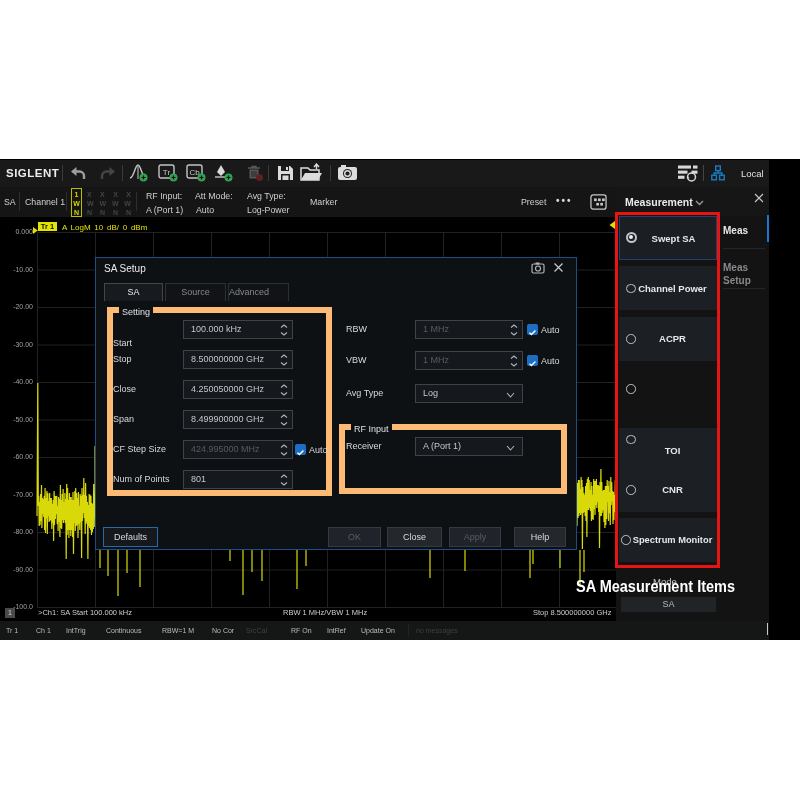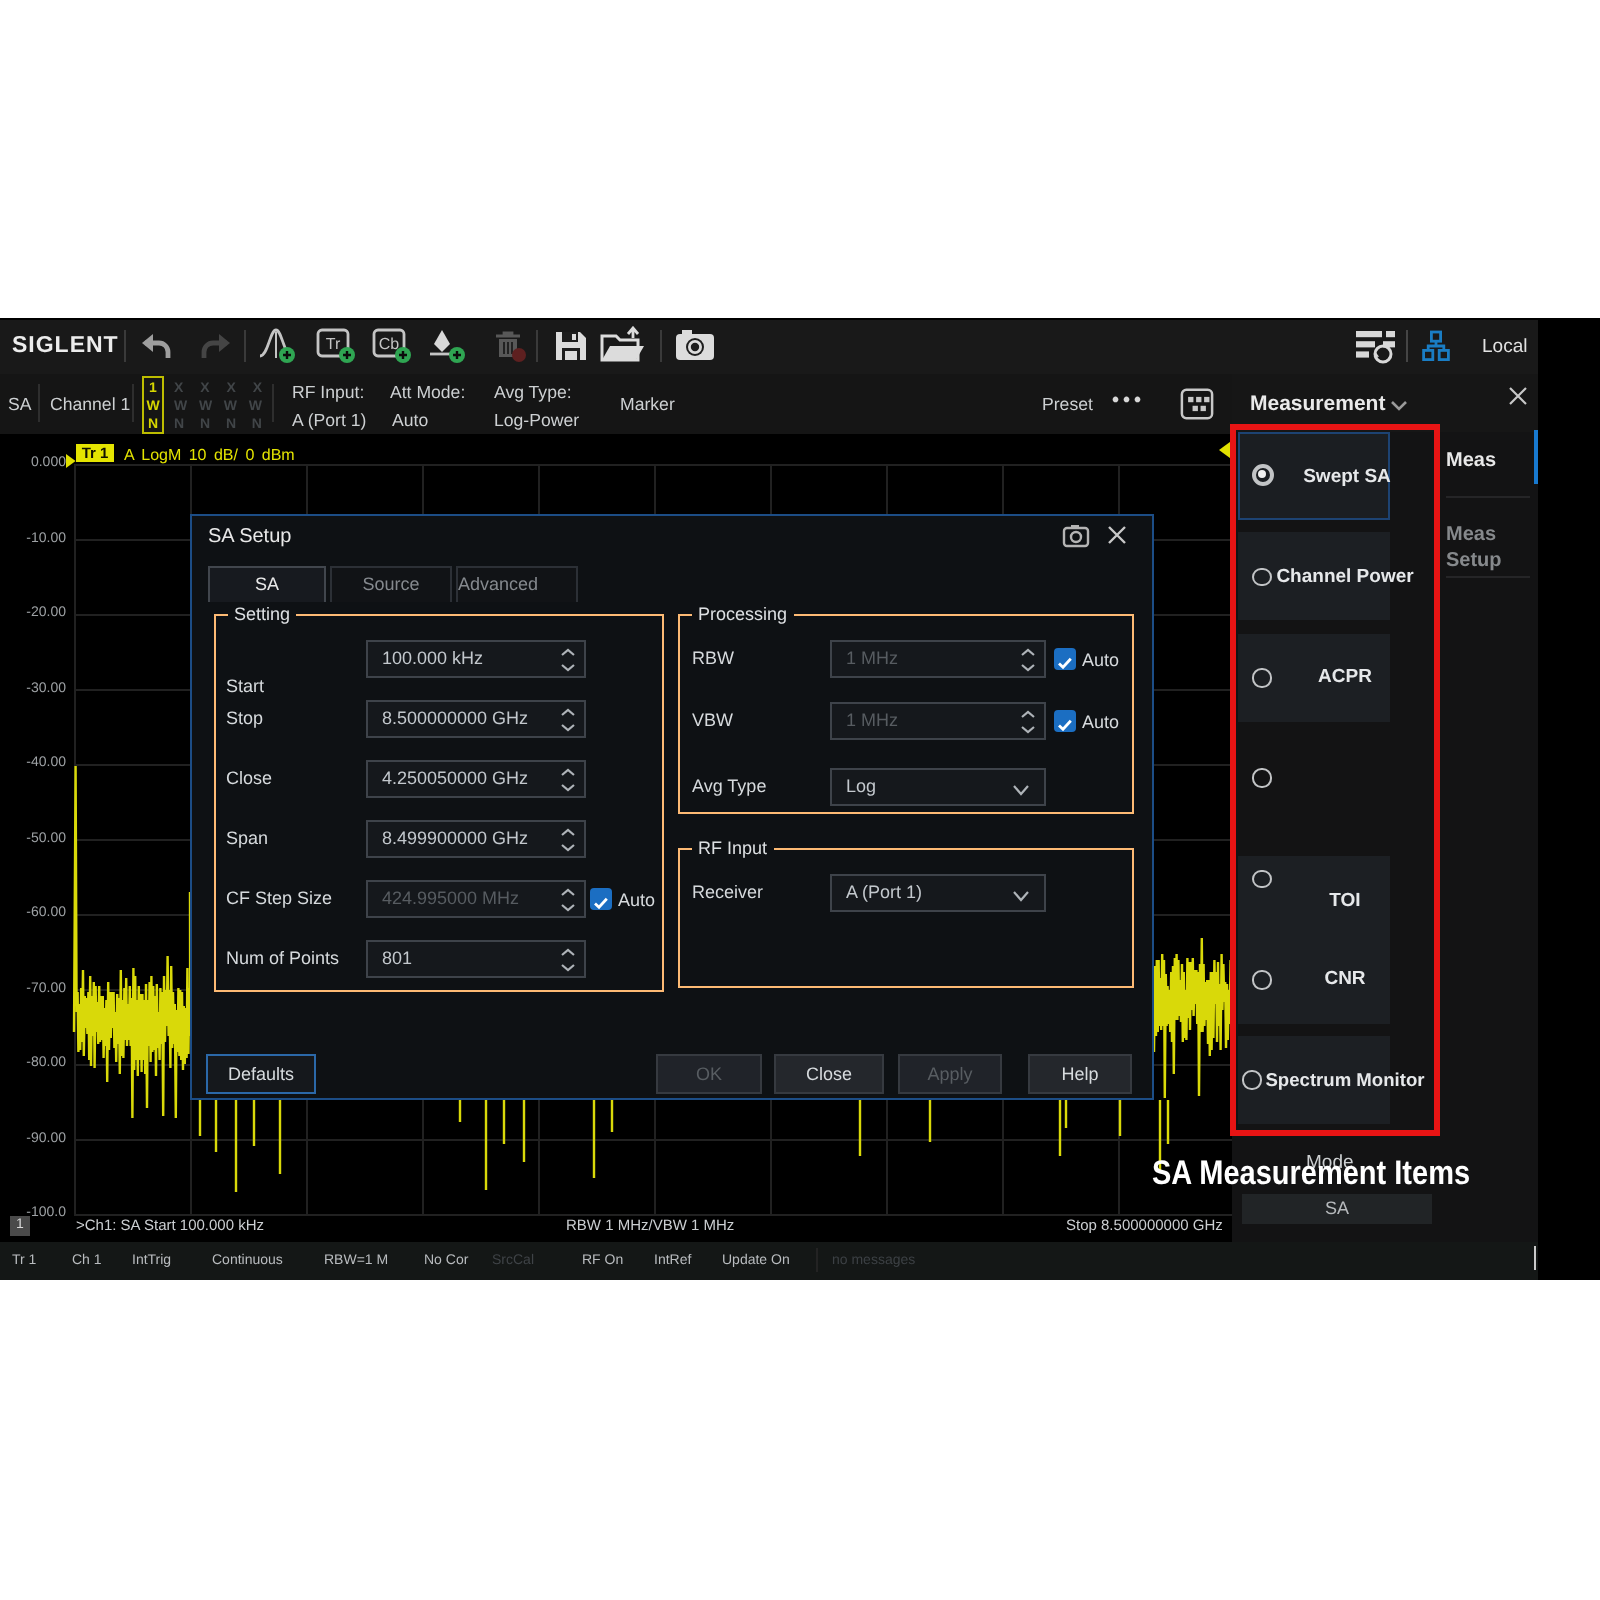--- a/index.html
+++ b/index.html
@@ -2,28 +2,28 @@
 <html><head>
 <meta charset="utf-8">
 <style>
 *{margin:0;padding:0;box-sizing:border-box}
 html,body{width:800px;height:800px;background:#fff;font-family:"Liberation Sans",sans-serif;overflow:hidden}
 .abs{position:absolute}
 #screen{position:absolute;left:0;top:159px;width:800px;height:481px;background:#000;overflow:hidden}
 .lbl{position:absolute;width:33px;text-align:right;font-size:7px;color:#9da1a4;line-height:8px}
 .sep{position:absolute;width:1px;background:#3a3a3a}
 .mtxt{position:absolute;font-size:8.8px;color:#cdd0d2;line-height:10px;white-space:nowrap}
-.fs{position:absolute;border:1px solid #fdba74}
+.fs{position:absolute;border:6px solid #fdba74}
 .leg{position:absolute;top:-6px;left:6px;background:#0e1114;padding:0 3px;font-size:9px;color:#dde0e3;line-height:11px}
 .flab{position:absolute;font-size:9px;color:#d6dadd;line-height:11px;white-space:nowrap}
 .inp{position:absolute;width:110px;height:19px;background:#15181c;border:1px solid #3e434a;font-size:9px;color:#c3c8cd;line-height:17px;padding-left:7px;white-space:nowrap}
 .inp.dis{color:#575c61}
 .btn{position:absolute;height:20px;background:#202329;border:1px solid #363a40;font-size:9px;color:#d7dbde;text-align:center;line-height:18px}
 .btn.dis{color:#585d62}
-.item{position:absolute;left:619px;width:76px;height:44px;background:#1c1f23}
+.item{position:absolute;left:619px;width:98px;height:44px;background:#1c1f23}
 .itxt{position:absolute;left:9px;top:0;width:89px;height:100%;display:flex;align-items:center;justify-content:center;font-size:9.5px;font-weight:bold;color:#e6e8ea}
 .radio{position:absolute;left:626px;width:9.5px;height:9.5px;border:1.4px solid #c2c4c6;border-radius:50%}
 .st{position:absolute;font-size:7px;color:#b9bcbf;line-height:8px;white-space:nowrap}
 .chk{position:absolute;width:11px;height:11px;background:#1b6ec2;border-radius:2px}
 </style>
 </head>
 <body>
 <div id="screen">
 <div class="abs" style="left:0;top:1px;width:769px;height:27px;background:#191919"></div>
 <div class="abs" style="left:6px;top:8px;font-size:11.5px;font-weight:bold;color:#ececec;letter-spacing:0.5px">SIGLENT</div>
@@ -273,23 +273,20 @@
 <div class="inp dis" style="left:87px;top:182px">424.995000 MHz<svg style="position:absolute;right:4px;top:3px" width="8" height="12" viewBox="0 0 8 12">
           <path d="M1 3.5 L4 1 L7 3.5 M1 8.5 L4 11 L7 8.5" fill="none" stroke="#aeb3b8" stroke-width="1.1"></path>
         </svg></div>
 <div class="inp" style="left:87px;top:212px">801<svg style="position:absolute;right:4px;top:3px" width="8" height="12" viewBox="0 0 8 12">
           <path d="M1 3.5 L4 1 L7 3.5 M1 8.5 L4 11 L7 8.5" fill="none" stroke="#aeb3b8" stroke-width="1.1"></path>
         </svg></div>
 <div class="chk" style="left:199px;top:186px"><svg width="11" height="11" viewBox="0 0 11 11">
           <path d="M2.5 5.7 L4.5 7.6 L8.4 3.4" fill="none" stroke="#fff" stroke-width="1.4"></path>
         </svg></div>
 <div class="flab" style="left:213px;top:187px">Auto</div>
-<div class="fs" style="left:243px;top:49px;width:228px;height:100px">
-        <div class="leg">Processing</div>
-      </div>
 <div class="flab" style="left:250px;top:66px">RBW</div>
 <div class="flab" style="left:250px;top:97px">VBW</div>
 <div class="flab" style="left:250px;top:130px">Avg Type</div>
 <div class="inp dis" style="left:319px;top:62px;width:108px">1 MHz<svg style="position:absolute;right:4px;top:3px" width="8" height="12" viewBox="0 0 8 12">
           <path d="M1 3.5 L4 1 L7 3.5 M1 8.5 L4 11 L7 8.5" fill="none" stroke="#aeb3b8" stroke-width="1.1"></path>
         </svg></div>
 <div class="inp dis" style="left:319px;top:93px;width:108px">1 MHz<svg style="position:absolute;right:4px;top:3px" width="8" height="12" viewBox="0 0 8 12">
           <path d="M1 3.5 L4 1 L7 3.5 M1 8.5 L4 11 L7 8.5" fill="none" stroke="#aeb3b8" stroke-width="1.1"></path>
         </svg></div>
 <div class="chk" style="left:431px;top:66px"><svg width="11" height="11" viewBox="0 0 11 11">

